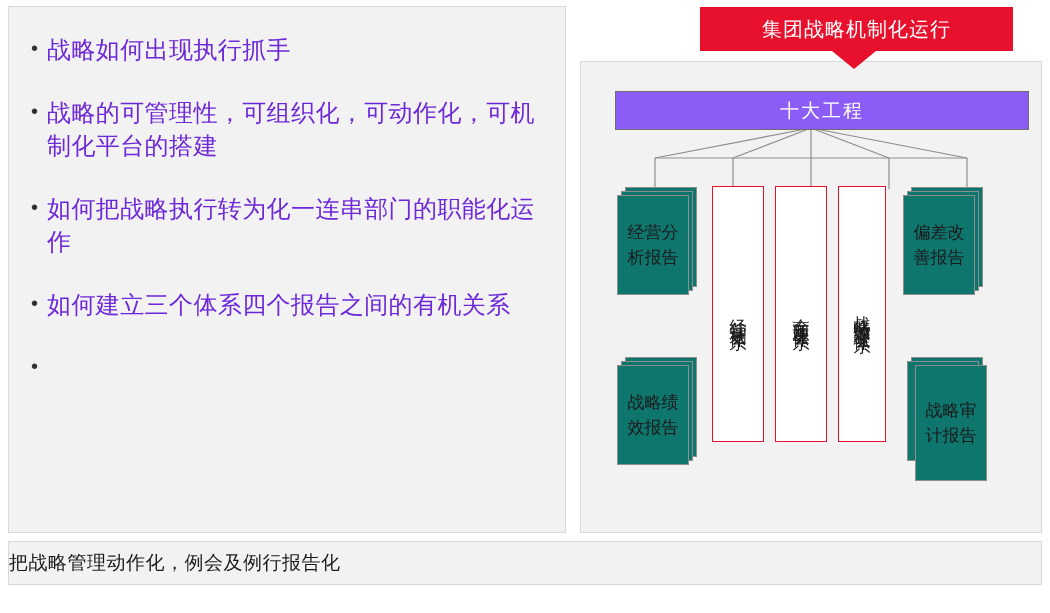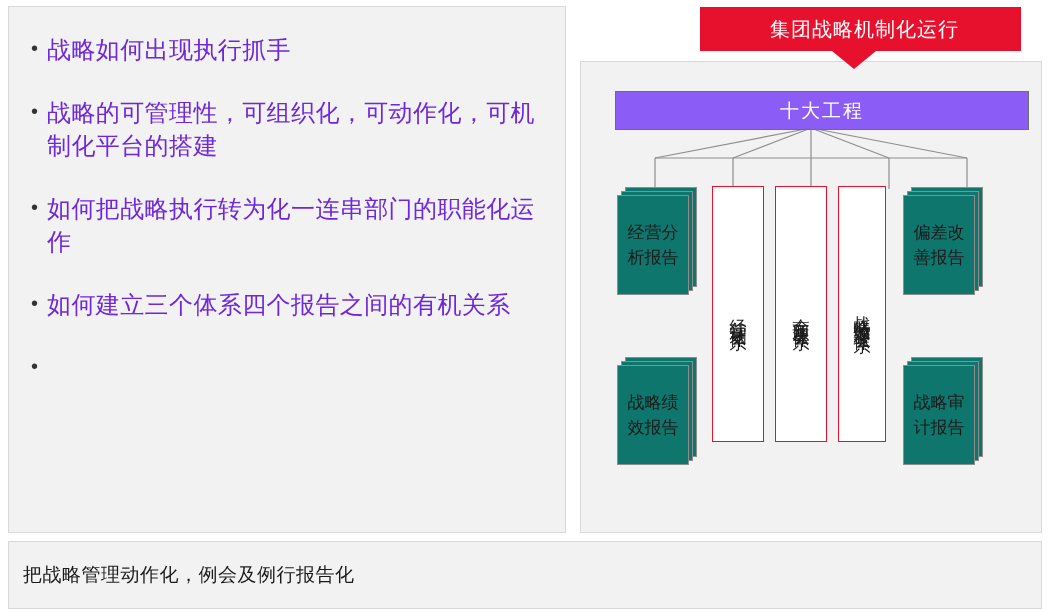--- a/index.html
+++ b/index.html
@@ -67,21 +67,20 @@
     width: 313px;
     height: 44px;
     background: #e8112d;
     color: #ffffff;
     font-size: 20px;
     display: flex;
     align-items: center;
     justify-content: center;
     letter-spacing: 1px;
     z-index: 5;
-    padding-left: 8px;
   }
   #banner-arrow {
     position: absolute;
     left: 832px;
     top: 51px;
     width: 0;
     height: 0;
     border-left: 22px solid transparent;
     border-right: 22px solid transparent;
     border-top: 18px solid #e8112d;
@@ -162,27 +161,26 @@
     letter-spacing: 3px;
     color: #1a1a1a;
   }
 
   
   #bottom-bar {
     position: absolute;
     left: 8px;
     top: 541px;
     width: 1034px;
-    height: 68px;
+    height: 44px;
     background: #f2f2f2;
     border: 1px solid #d9d9d9;
     box-sizing: border-box;
     display: flex;
     align-items: center;
-    padding-left: 14px;
     font-size: 19px;
     letter-spacing: 0.5px;
     color: #1a1a1a;
   }
 </style>
 </head>
 <body>
 
 <div id="left-panel">
   <div class="bullet-row">
@@ -251,21 +249,21 @@
   <div class="sheet" style="left:8px; top:0; width:72px; height:100px;"></div>
   <div class="sheet" style="left:4px; top:4px; width:72px; height:100px;"></div>
   <div class="sheet" style="left:0; top:8px; width:72px; height:100px;">
     <div class="doc-label">战略绩效报告</div>
   </div>
 </div>
 
 <div class="doc" style="left:903px; top:357px; width:80px; height:115px;">
   <div class="sheet" style="left:8px; top:0; width:72px; height:100px;"></div>
   <div class="sheet" style="left:4px; top:4px; width:72px; height:100px;"></div>
-  <div class="sheet" style="left:0; top:8px; width:72px; height:100px;">
+  <div class="sheet" style="left:12px; top:8px; width:72px; height:116px;">
     <div class="doc-label">战略审计报告</div>
   </div>
 </div>
 
 <div class="vbox" style="left:712px; top:186px; width:52px; height:256px;">
   <span>经营计划体系</span>
 </div>
 <div class="vbox" style="left:775px; top:186px; width:52px; height:256px;">
   <span>全面预算体系</span>
 </div>

